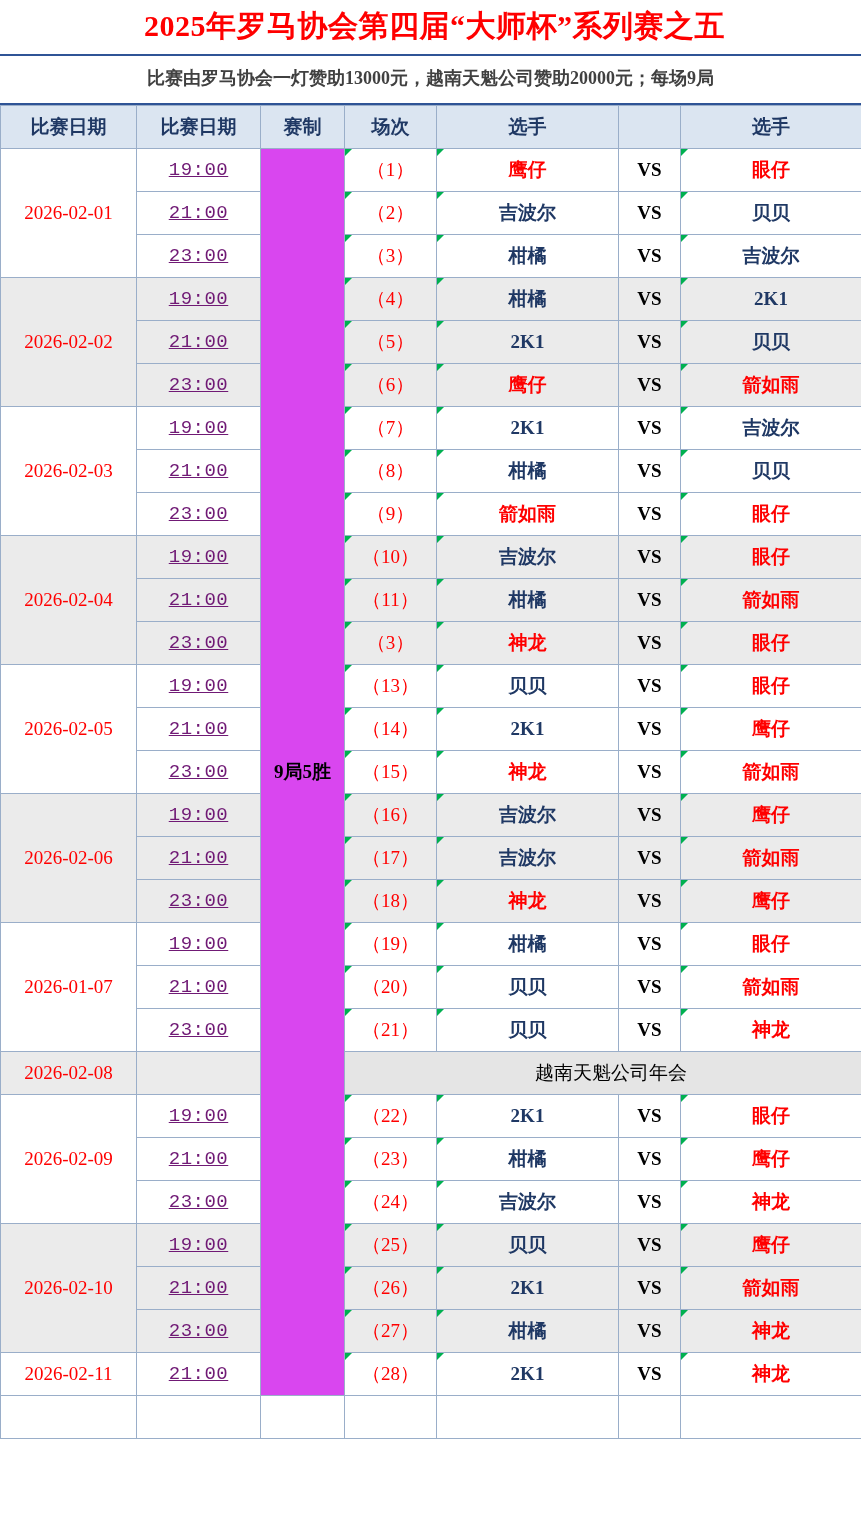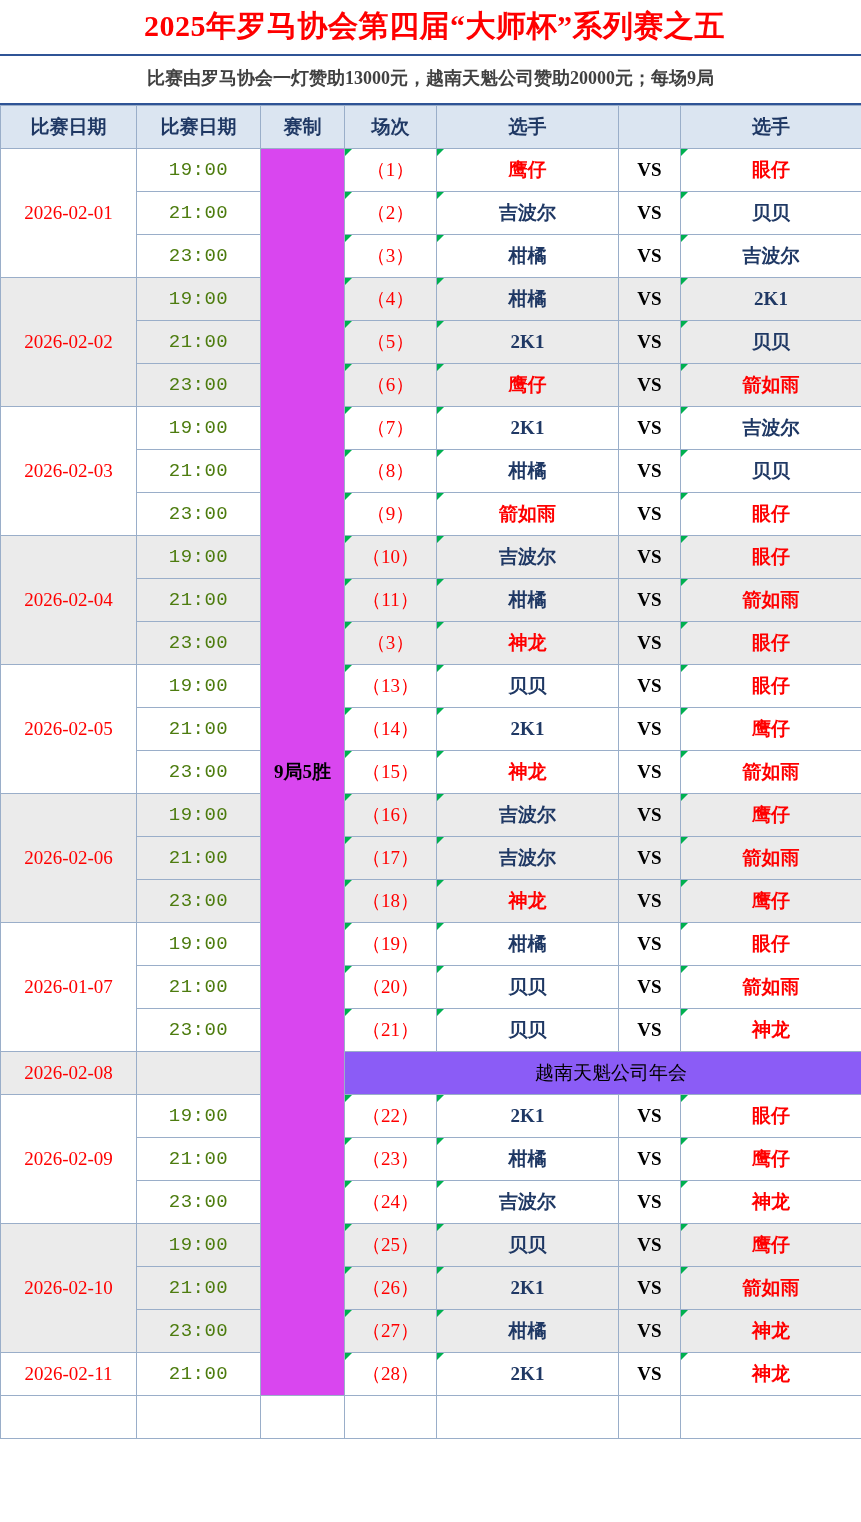--- a/index.html
+++ b/index.html
@@ -79,24 +79,25 @@
   col.c-p1    { width: 182px; }
   col.c-vs    { width: 62px; }
   col.c-p2    { width: 181px; }
 
   td.date {
     color: #ff0000;
     font-size: 19px;
     font-family: "Liberation Serif", serif;
   }
   td.time {
-    color: #4d7c0f;
+    color: #701a75;
     font-family: "Liberation Mono", "DejaVu Sans Mono", monospace;
     font-size: 18px;
     letter-spacing: 0.5px;
+    text-decoration: underline;
   }
   td.fmt {
     color: #000000;
     font-weight: bold;
     font-size: 19px;
     background: #d946ef;
   }
   td.no {
     color: #ff0000;
     font-size: 19px;
@@ -113,21 +114,21 @@
     font-size: 19px;
   }
   td.player.blue { color: #1f3864; }
   td.player.red  { color: #ff0000; }
   tr.shade td { background: #ebebeb; }
   td.event {
     color: #000000;
     font-size: 19px;
     background: #efefef;
   }
-  tr.shade td.event { background: #8b5cf6; padding-left: 16px; }
+  tr.shade td.event { background: #e5e5e5; padding-left: 16px; }
   
   td.mark { position: relative; }
   td.mark::before {
     content: "";
     position: absolute;
     left: 0; top: 0;
     width: 0; height: 0;
     border-top: 7px solid #00b050;
     border-right: 7px solid transparent;
   }

